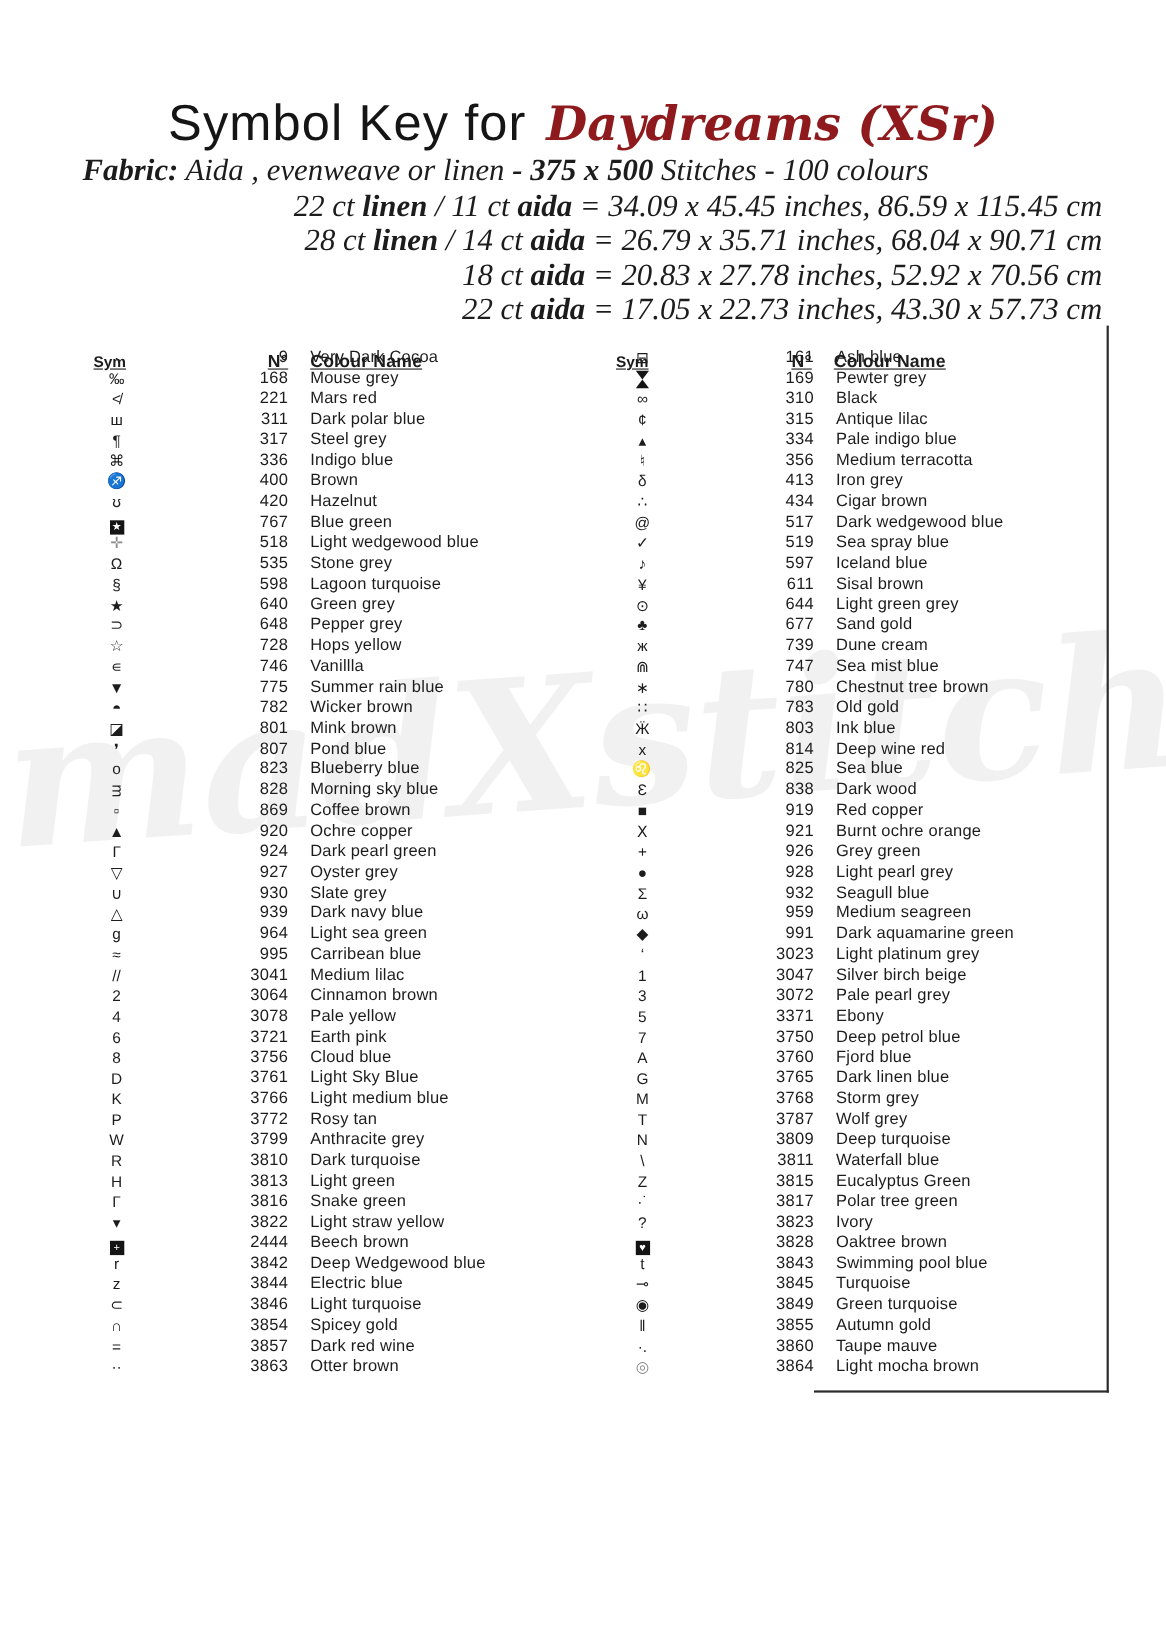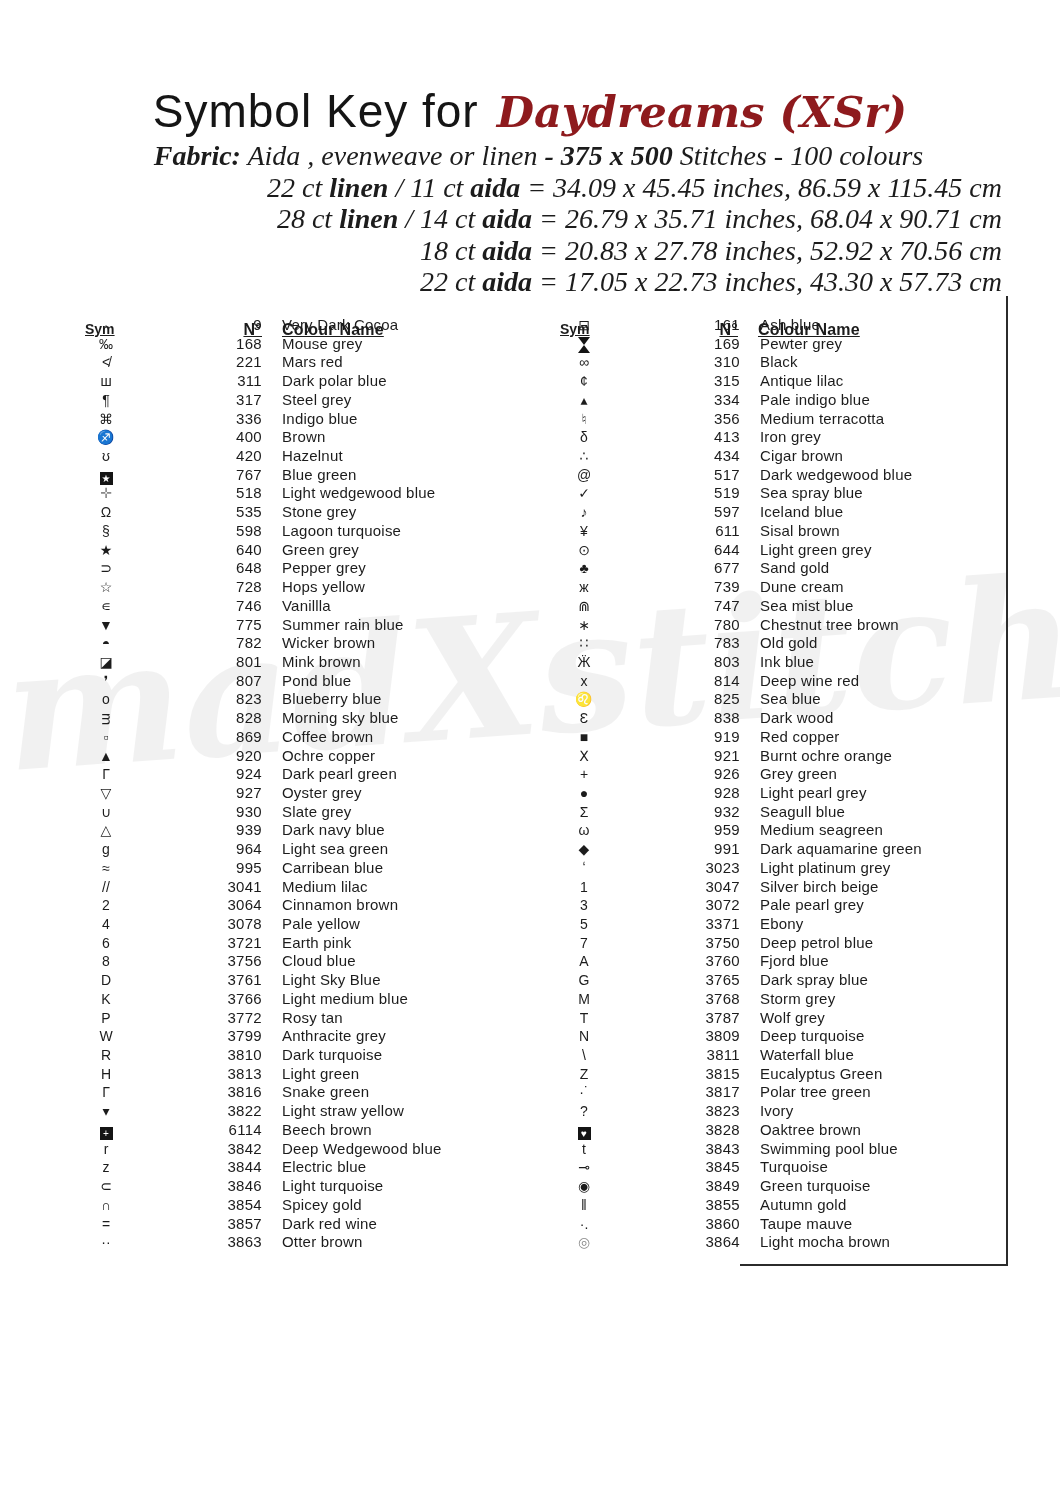--- a/index.html
+++ b/index.html
@@ -8,21 +8,21 @@
     background:#ffffff;overflow:hidden;
     font-family:"Liberation Sans",sans-serif;color:#1c1c1c;
   }
   
   .title-line{position:absolute;top:84px;left:0;width:1060px;text-align:center;white-space:nowrap;z-index:2;}
   .title-prefix{font-family:"Liberation Sans",sans-serif;font-size:46px;color:#151515;letter-spacing:1px;text-align:right;}
   .title-name{font-family:"DejaVu Serif",serif;font-style:italic;font-weight:bold;font-size:43px;margin-left:18px;}
   
   .fabric{position:absolute;top:140px;left:0;width:1002px;z-index:2;}
   .fabric .fline{font-family:"Liberation Serif",serif;font-style:italic;font-size:28px;line-height:31.5px;white-space:nowrap;}
-  .fabric .fline.left{text-align:center;padding-left:51px;margin-left:24px;}
+  .fabric .fline.left{text-align:left;padding-left:51px;margin-left:24px;}
   .fabric .fline.right{text-align:right;}
   .fabric .fline b{font-weight:bold;}
   
   .thead{position:absolute;z-index:2;font-size:16px;font-weight:bold;white-space:nowrap;margin-top:24px;}
   .thead .sym,.thead .num,.thead .cname{text-decoration:underline;}
   .rows{position:absolute;z-index:2;}
   .trow{height:18.72px;line-height:18.7px;font-size:15px;white-space:nowrap;}
   .sym{display:inline-block;width:42px;text-align:center;vertical-align:top;font-size:14px;}
   .num{display:inline-block;width:135px;text-align:right;vertical-align:top;letter-spacing:0.3px;}
   .cname{display:inline-block;padding-left:20px;vertical-align:top;letter-spacing:0.2px;}
@@ -101,21 +101,21 @@
     <div class="trow"><span class="sym">6</span><span class="num">3721</span><span class="cname">Earth pink</span></div>
     <div class="trow"><span class="sym">8</span><span class="num">3756</span><span class="cname">Cloud blue</span></div>
     <div class="trow"><span class="sym">D</span><span class="num">3761</span><span class="cname">Light Sky Blue</span></div>
     <div class="trow"><span class="sym">K</span><span class="num">3766</span><span class="cname">Light medium blue</span></div>
     <div class="trow"><span class="sym">P</span><span class="num">3772</span><span class="cname">Rosy tan</span></div>
     <div class="trow"><span class="sym">W</span><span class="num">3799</span><span class="cname">Anthracite grey</span></div>
     <div class="trow"><span class="sym">R</span><span class="num">3810</span><span class="cname">Dark turquoise</span></div>
     <div class="trow"><span class="sym">H</span><span class="num">3813</span><span class="cname">Light green</span></div>
     <div class="trow"><span class="sym">Γ</span><span class="num">3816</span><span class="cname">Snake green</span></div>
     <div class="trow"><span class="sym">▾</span><span class="num">3822</span><span class="cname">Light straw yellow</span></div>
-    <div class="trow"><span class="sym"><i class="inv">+</i></span><span class="num">6114</span><span class="cname">Beech brown</span></div>
+    <div class="trow"><span class="sym"><i class="inv">+</i></span><span class="num">2444</span><span class="cname">Beech brown</span></div>
     <div class="trow"><span class="sym">r</span><span class="num">3842</span><span class="cname">Deep Wedgewood blue</span></div>
     <div class="trow"><span class="sym">z</span><span class="num">3844</span><span class="cname">Electric blue</span></div>
     <div class="trow"><span class="sym">⊂</span><span class="num">3846</span><span class="cname">Light turquoise</span></div>
     <div class="trow"><span class="sym">∩</span><span class="num">3854</span><span class="cname">Spicey gold</span></div>
     <div class="trow"><span class="sym">=</span><span class="num">3857</span><span class="cname">Dark red wine</span></div>
     <div class="trow"><span class="sym">··</span><span class="num">3863</span><span class="cname">Otter brown</span></div>
   </div>
 <div class="rows" id="rows-right" style="left:563px;top:316px;width:446px;">
     <div class="trow"><span class="sym">⊟</span><span class="num">161</span><span class="cname">Ash blue</span></div>
     <div class="trow"><span class="sym"><i class="hg"></i></span><span class="num">169</span><span class="cname">Pewter grey</span></div>
@@ -145,21 +145,21 @@
     <div class="trow"><span class="sym">●</span><span class="num">928</span><span class="cname">Light pearl grey</span></div>
     <div class="trow"><span class="sym">Σ</span><span class="num">932</span><span class="cname">Seagull blue</span></div>
     <div class="trow"><span class="sym">ω</span><span class="num">959</span><span class="cname">Medium seagreen</span></div>
     <div class="trow"><span class="sym">◆</span><span class="num">991</span><span class="cname">Dark aquamarine green</span></div>
     <div class="trow"><span class="sym">ʻ</span><span class="num">3023</span><span class="cname">Light platinum grey</span></div>
     <div class="trow"><span class="sym">1</span><span class="num">3047</span><span class="cname">Silver birch beige</span></div>
     <div class="trow"><span class="sym">3</span><span class="num">3072</span><span class="cname">Pale pearl grey</span></div>
     <div class="trow"><span class="sym">5</span><span class="num">3371</span><span class="cname">Ebony</span></div>
     <div class="trow"><span class="sym">7</span><span class="num">3750</span><span class="cname">Deep petrol blue</span></div>
     <div class="trow"><span class="sym">A</span><span class="num">3760</span><span class="cname">Fjord blue</span></div>
-    <div class="trow"><span class="sym">G</span><span class="num">3765</span><span class="cname">Dark spray blue</span></div>
+    <div class="trow"><span class="sym">G</span><span class="num">3765</span><span class="cname">Dark linen blue</span></div>
     <div class="trow"><span class="sym">M</span><span class="num">3768</span><span class="cname">Storm grey</span></div>
     <div class="trow"><span class="sym">T</span><span class="num">3787</span><span class="cname">Wolf grey</span></div>
     <div class="trow"><span class="sym">N</span><span class="num">3809</span><span class="cname">Deep turquoise</span></div>
     <div class="trow"><span class="sym">\</span><span class="num">3811</span><span class="cname">Waterfall blue</span></div>
     <div class="trow"><span class="sym">Z</span><span class="num">3815</span><span class="cname">Eucalyptus Green</span></div>
     <div class="trow"><span class="sym">·˙</span><span class="num">3817</span><span class="cname">Polar tree green</span></div>
     <div class="trow"><span class="sym">?</span><span class="num">3823</span><span class="cname">Ivory</span></div>
     <div class="trow"><span class="sym"><i class="inv">♥</i></span><span class="num">3828</span><span class="cname">Oaktree brown</span></div>
     <div class="trow"><span class="sym">t</span><span class="num">3843</span><span class="cname">Swimming pool blue</span></div>
     <div class="trow"><span class="sym">⊸</span><span class="num">3845</span><span class="cname">Turquoise</span></div>

